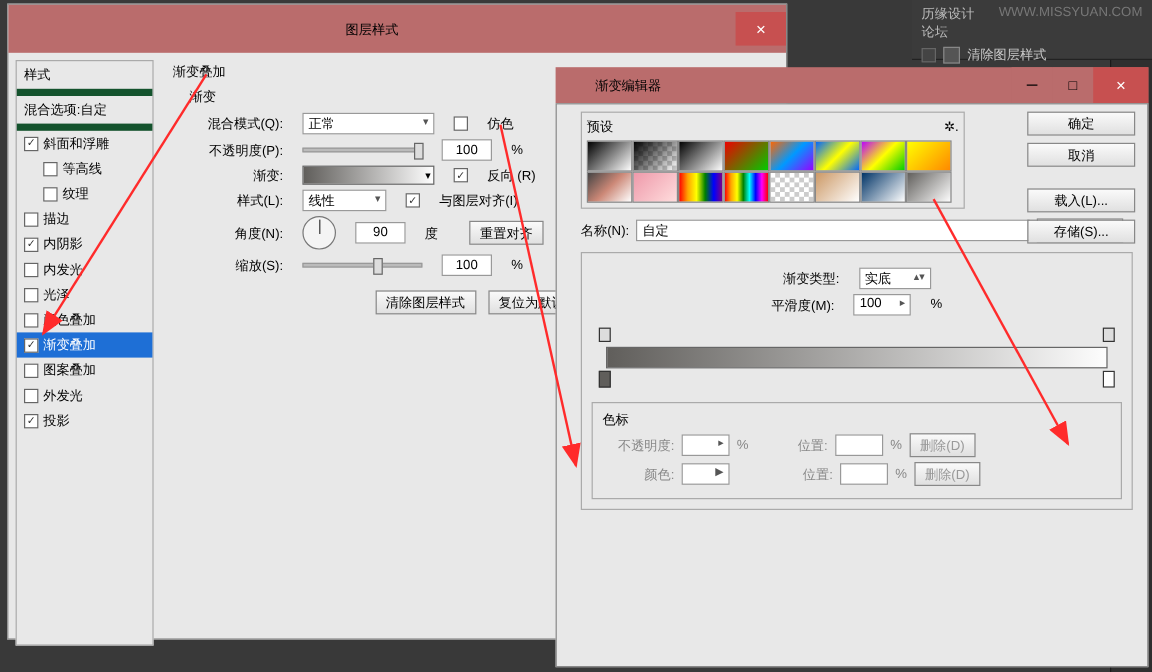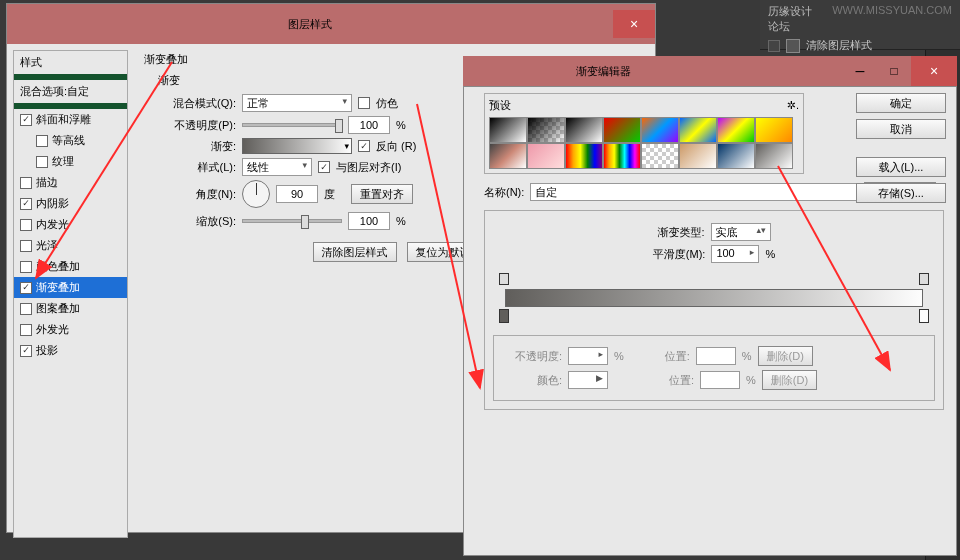--- a/index.html
+++ b/index.html
@@ -4,37 +4,37 @@
 <style>
 *{box-sizing:border-box;margin:0;padding:0;font-family:"Microsoft YaHei",SimSun,Arial,sans-serif;font-size:11px;}
 body{background:#393939;color:#000;width:960px;height:560px;position:relative;overflow:hidden;}
 .dark-text{color:#c8c8c8;}
 .win{position:absolute;background:#e8e8e8;border:1px solid #888;}
 .titlebar{height:40px;background:#ba6c6c;display:flex;align-items:center;position:relative;}
 .title{flex:1;text-align:center;color:#000;}
 .close-x{width:42px;height:28px;background:#c75050;color:#fff;display:flex;align-items:center;justify-content:center;font-size:14px;}
 .ge-title{position:absolute;left:0;right:0;top:56px;height:30px;background:#ba6c6c;display:flex;align-items:center;}
 .ge-title .spacer{flex:1;}
-.ge-title .t{flex:0 0 auto;padding-left:113px;}
+.ge-title .t{flex:0 0 auto;padding-left:33px;}
 .ge-title .min{width:34px;height:30px;background:#ba6c6c;color:#000;display:flex;align-items:center;justify-content:center;font-size:16px;}
 .ge-title .max{width:34px;height:30px;background:#ba6c6c;color:#000;display:flex;align-items:center;justify-content:center;font-size:12px;}
 .ge-title .cx{width:46px;height:30px;background:#c75050;color:#fff;display:flex;align-items:center;justify-content:center;font-size:14px;}
 .ge-body{position:absolute;left:463px;top:86px;width:494px;height:470px;background:#e8e8e8;border:1px solid #888;}
 .ls-body{display:flex;height:calc(100% - 28px);}
 .sidebar{width:115px;border:1px solid #aaa;margin:6px;background:#e8e8e8;}
 .side-head{padding:4px 6px;border-bottom:6px solid #14532d;}
 .side-item{display:flex;align-items:center;padding:3px 6px;gap:4px;}
 .side-item.sel{background:#1e6fd6;color:#fff;}
 .side-sub{padding-left:22px;}
 .chk{width:12px;height:12px;border:1px solid #666;background:#fff;display:inline-flex;align-items:center;justify-content:center;font-size:9px;line-height:1;}
 .chk.on::after{content:"✓";color:#333;}
 .ls-main{flex:1;padding:6px 10px;position:relative;}
 .sect-title{margin:2px 0 6px 0;}
 .indent{margin-left:14px;}
-.row{display:flex;align-items:center;margin:4px 0;gap:6px;}
+.row{display:flex;align-items:center;margin:4px 0;gap:16px;}
 .lbl{width:78px;text-align:right;}
 .select,input[type=text],.inp{border:1px solid #999;background:#fff;padding:1px 4px;height:18px;}
 .select{width:110px;display:flex;align-items:flex-start;justify-content:space-between;}
 .select .arr{font-size:9px;color:#555;}
 .slider{width:100px;height:4px;background:#bbb;border:1px solid #999;position:relative;}
 .slider .thumb{position:absolute;top:-5px;width:8px;height:14px;background:#ddd;border:1px solid #666;}
 .numbox{width:42px;text-align:center;}
 .gradprev{width:110px;height:16px;background:linear-gradient(90deg,#605e5b,#fdfdfd);border:1px solid #666;display:flex;align-items:center;justify-content:flex-end;padding-right:2px;}
 .gradprev .arr{font-size:9px;}
 .angle-dial{width:28px;height:28px;border:1px solid #777;border-radius:50%;background:#f4f4f4;position:relative;}
@@ -277,20 +277,21 @@
       <span>%</span>
     </div>
     <div class="bigslider">
       <div class="tstop" style="left:2px"></div>
       <div class="tstop" style="right:2px"></div>
       <div class="sliderbar"></div>
       <div class="bstop" style="left:2px;background:#605e5b"></div>
       <div class="bstop" style="right:2px;background:#fdfdfd"></div>
     </div>
     <div class="cs-group">
+      <div style="color:#000;margin-bottom:4px">色标</div>
       <div class="cs-row">
         <span class="lblm">不透明度:</span>
         <div class="select" style="width:40px">
             <span></span>
             <span class="arr">▸</span>
           </div>
         <span>%</span>
         <span class="lblm">位置:</span>
         <input class="inp" style="width: 40px;" disabled="">
         <span>%</span>

